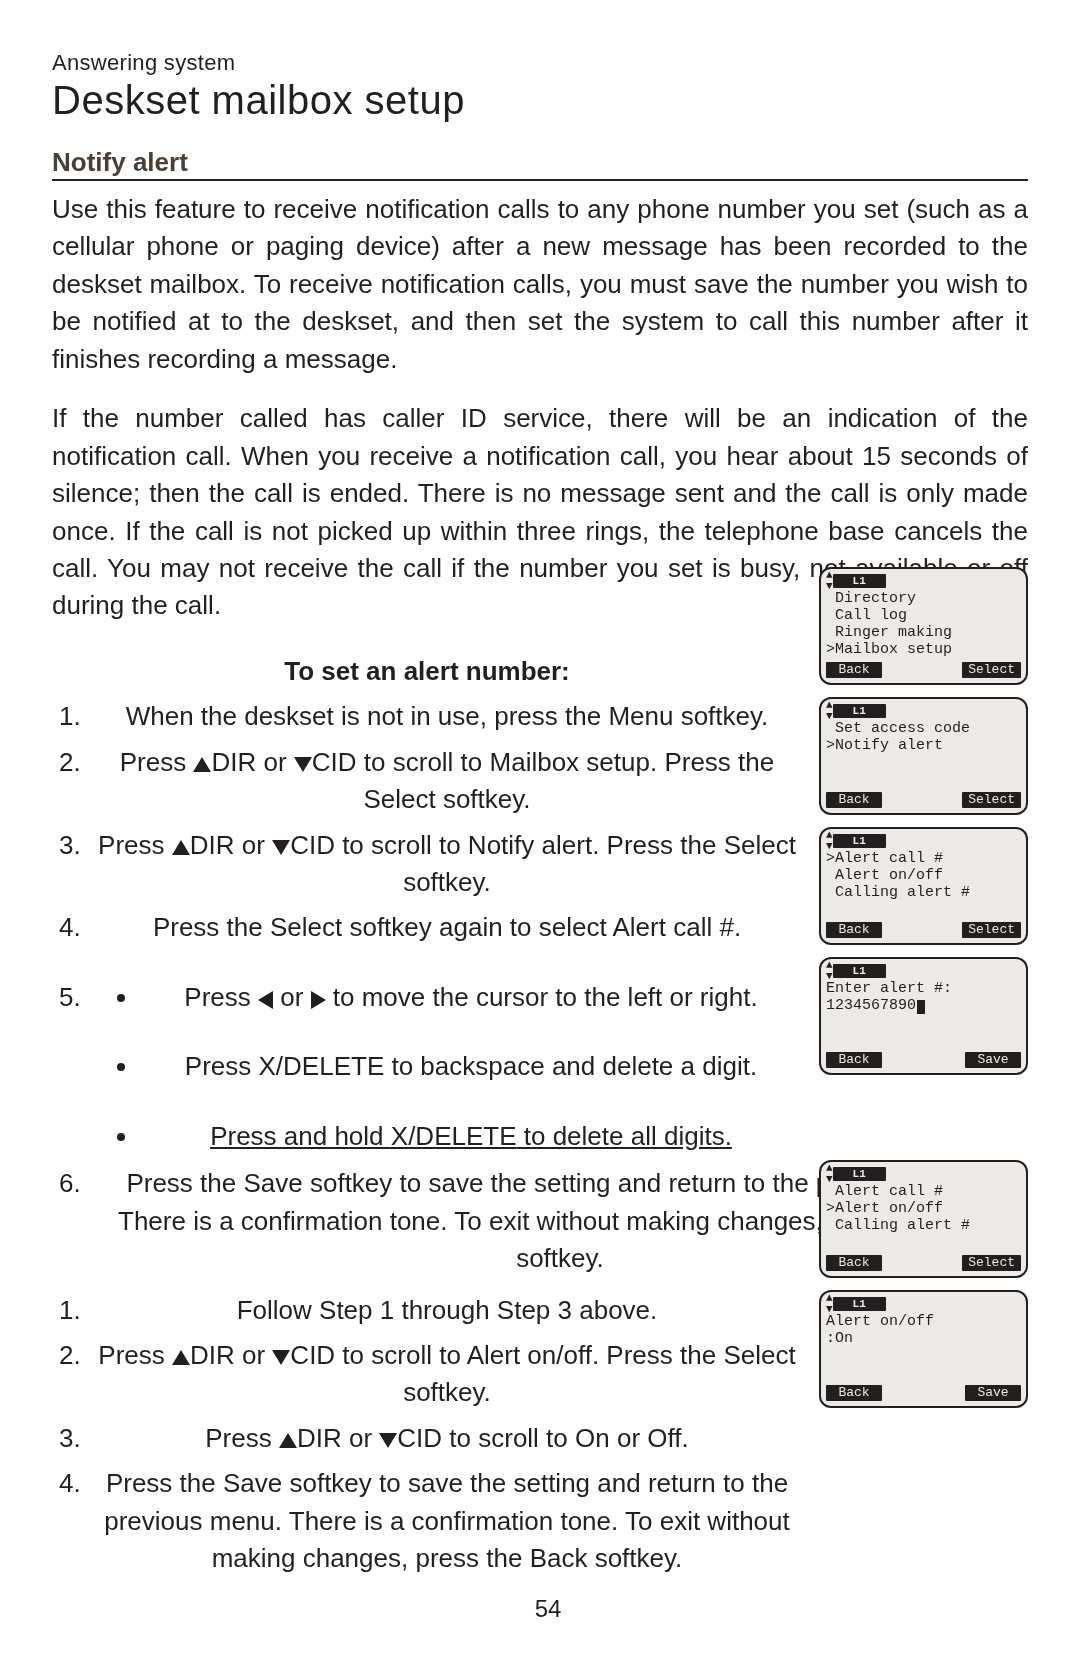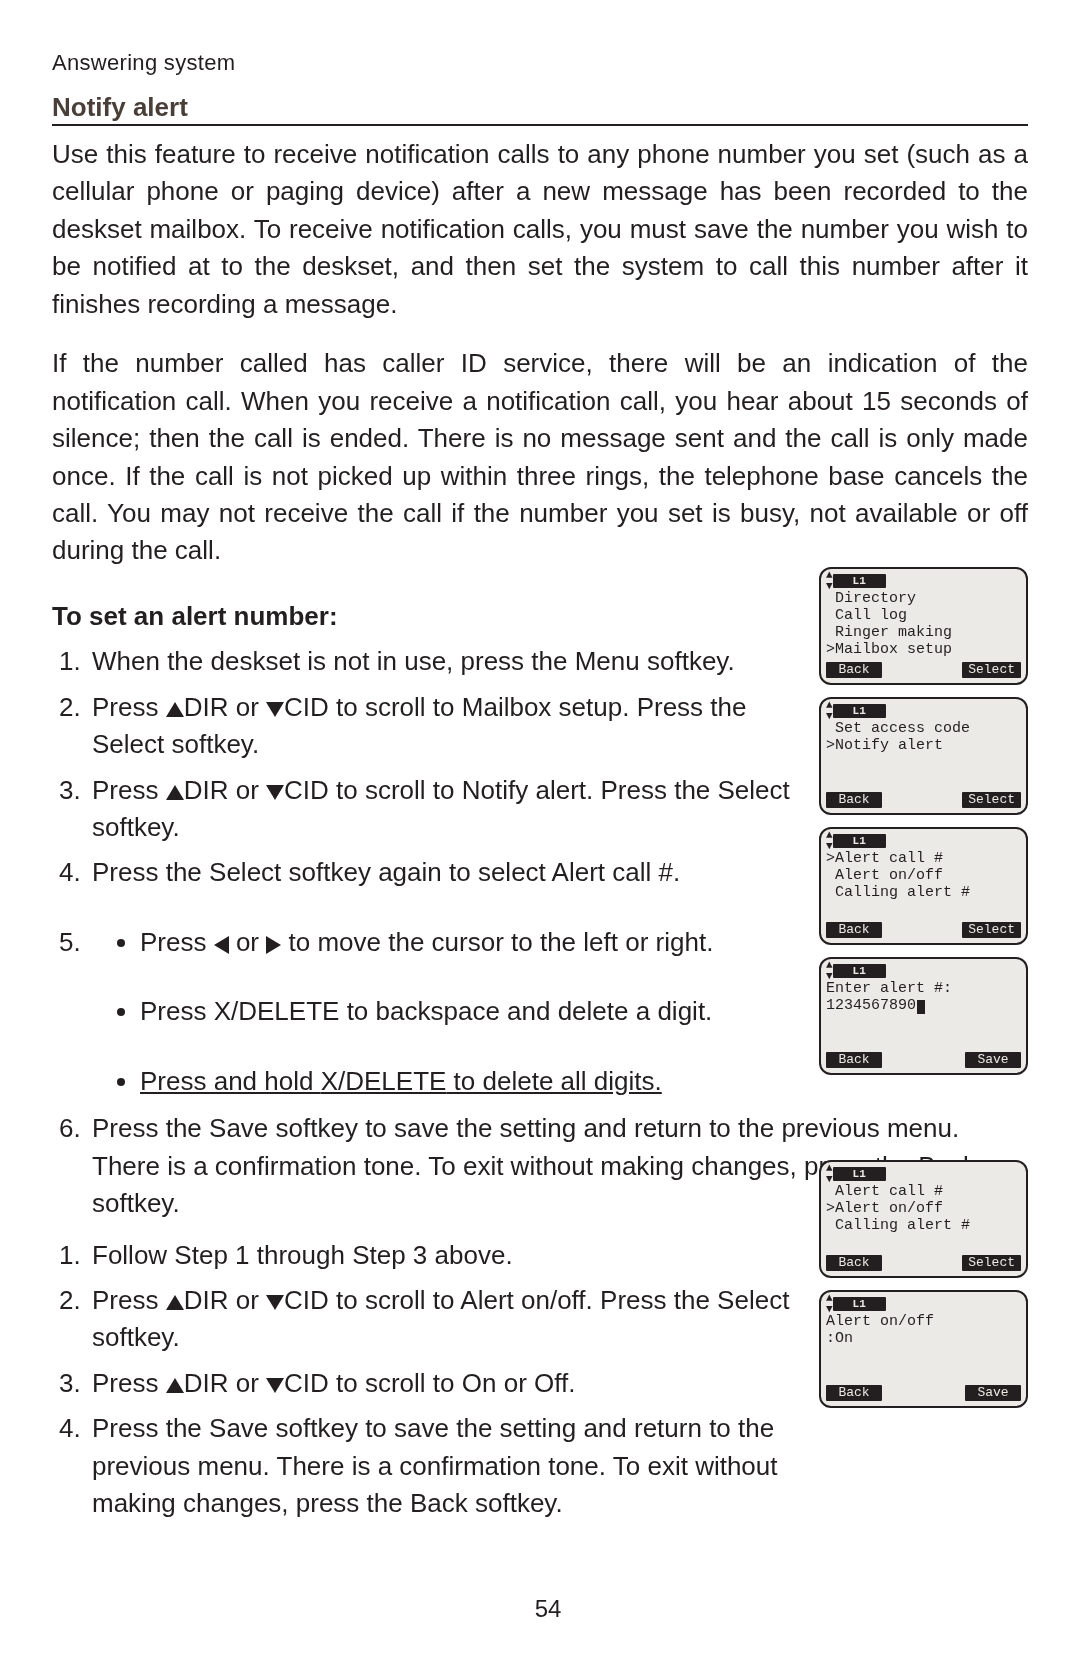--- a/index.html
+++ b/index.html
@@ -14,21 +14,21 @@
   .page {
     position: relative;
     width: 1080px;
     height: 1665px;
     box-sizing: border-box;
     padding: 50px 52px 0 52px;
   }
   .breadcrumb {
     font-size: 22px;
     letter-spacing: 0.3px;
-    margin-bottom: 16px;
+    margin-bottom: 2px;
   }
   .page-title {
     font-size: 40px;
     font-weight: 300;
     letter-spacing: 0.5px;
     margin: 0 0 24px 0;
   }
   .section-heading {
     font-weight: 700;
     font-size: 26px;
@@ -140,20 +140,21 @@
     bottom: 42px;
     width: 100%;
     left: 8px;
     text-align: center;
     font-size: 24px;
   }
 
   
   .wrap-block {
     overflow: hidden;
+    text-align: center;
   }
   .float-spacer-a {
     float: right;
     width: 226px;
     height: 490px;
   }
   .float-spacer-b {
     float: right;
     width: 226px;
     height: 250px;
@@ -169,20 +170,21 @@
   .tri-down  { border-left: 9px solid transparent; border-right: 9px solid transparent; border-top: 15px solid #231f20; }
   .tri-left  { border-top: 9px solid transparent; border-bottom: 9px solid transparent; border-right: 15px solid #231f20; vertical-align: -3px;}
   .tri-right { border-top: 9px solid transparent; border-bottom: 9px solid transparent; border-left: 15px solid #231f20; vertical-align: -3px;}
 </style>
 </head>
 <body>
 
 <div class="page">
 
   <div class="breadcrumb">Answering system</div>
+  <h1 class="page-title">Deskset mailbox setup</h1>
 
   <div class="section-heading">Notify alert</div>
 
   <p class="body" style="text-align: justify;">Use this feature to receive notification calls to any phone number you set (such as a cellular phone or paging device) after a new message has been recorded to the deskset mailbox. To receive notification calls, you must save the number you wish to be notified at to the deskset, and then set the system to call this number after it finishes recording a message.</p>
   <p class="body" style="text-align: justify;">If the number called has caller ID service, there will be an indication of the notification call. When you receive a notification call, you hear about 15 seconds of silence; then the call is ended. There is no message sent and the call is only made once. If the call is not picked up within three rings, the telephone base cancels the call. You may not receive the call if the number you set is busy, not available or off during the call.</p>
 
   <div class="screens">
 
     <div class="lcd">
       <div class="top-indicator">

